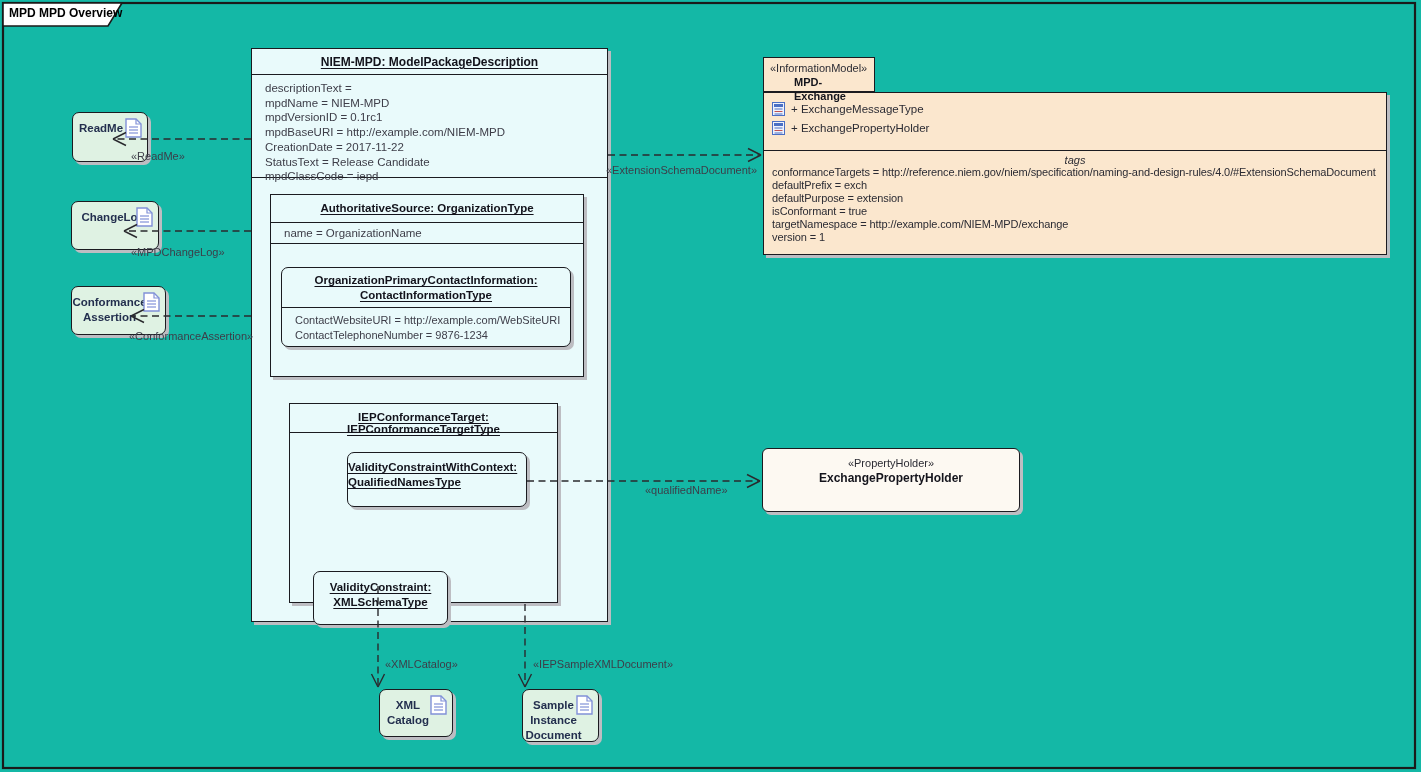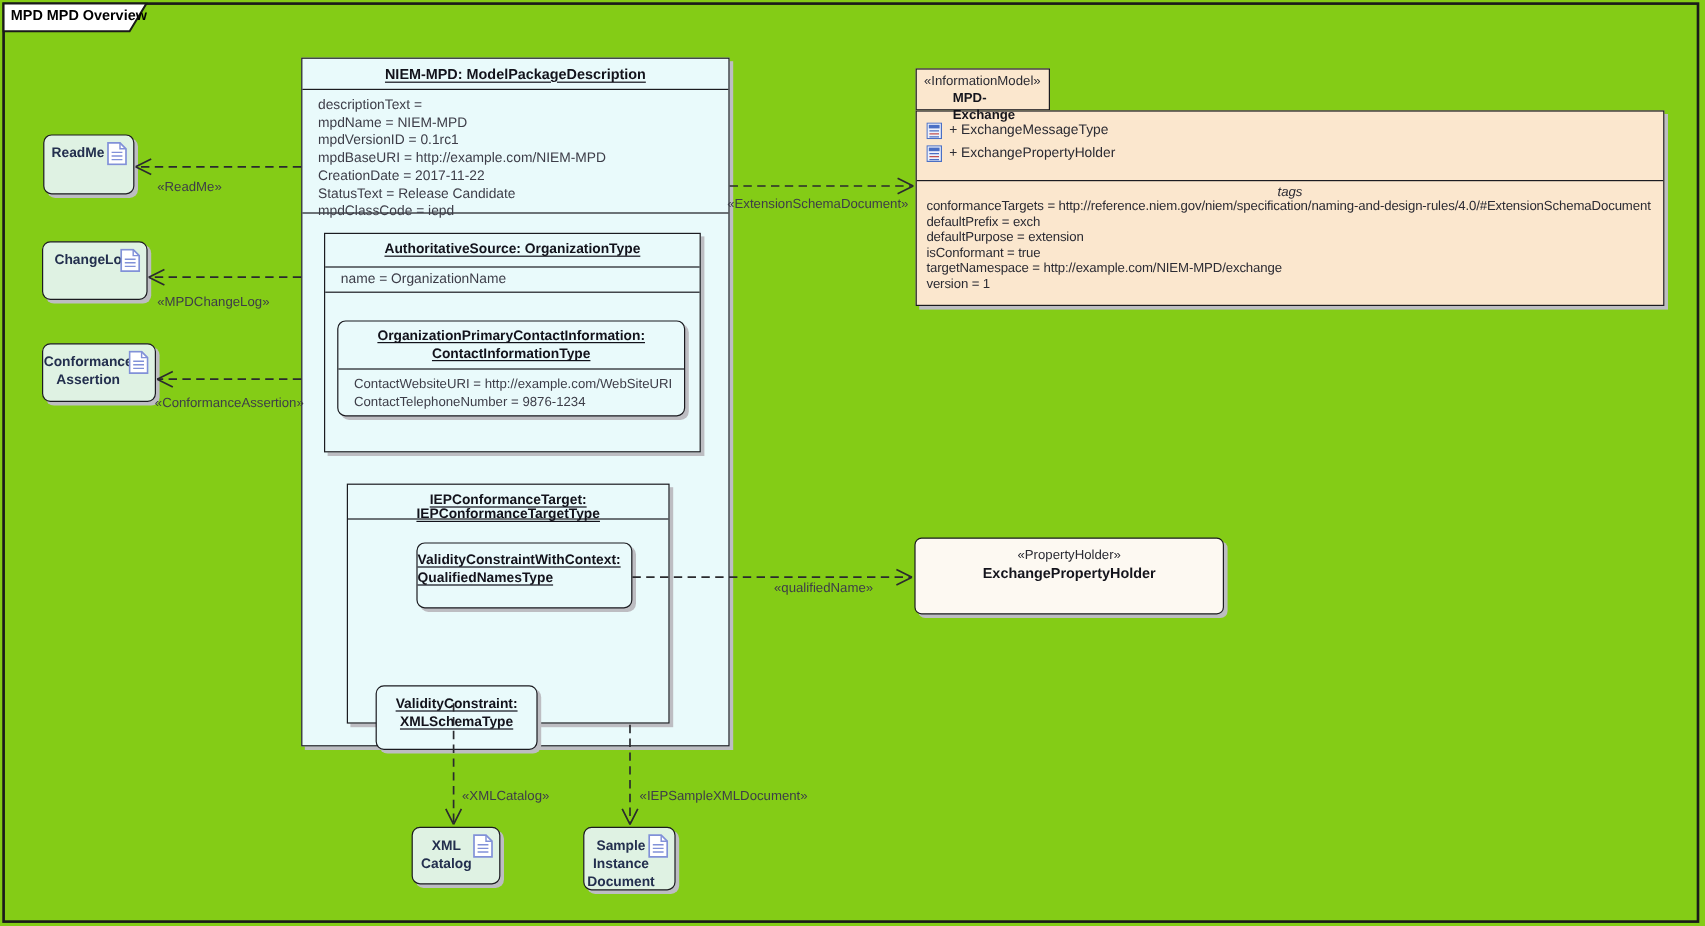--- a/index.html
+++ b/index.html
@@ -1,21 +1,21 @@
 <!DOCTYPE html>
 <html><head>
 <meta charset="utf-8">
 <style>
   * { margin:0; padding:0; box-sizing:border-box; }
   body { font-family:"Liberation Sans", sans-serif; background:#ffffff; }
-  #canvas { position:relative; width:1421px; height:772px; background:#84cc16; overflow:hidden; }
+  #canvas { position:relative; width:1421px; height:772px; background:#14b8a6; overflow:hidden; }
 
   .node { position:absolute; border:1.5px solid #1b1b20; box-shadow:3px 3px 0 #bdbdc2; }
   .cyan   { background:#e9fafb; }
-  .green  { background:#dff2e3; border-radius:7px; }
+  .green  { background:#dff2e3; border-radius:7px;margin-left:36px; }
   .orange { background:#fbe7ce; }
   .cream  { background:#fdf9f2; border-radius:6px; }
   .rounded{ border-radius:7px; }
 
   .comp-title { text-align:center; font-weight:bold; color:#12121b; border-bottom:1.5px solid #1b1b20; }
   .u { text-decoration:underline; text-underline-offset:2px; }
 
   .attrs { font-size:11.5px; color:#3d3d48; line-height:14.7px; padding:6px 4px 0 13px; white-space:nowrap; }
   .attr-sep { border-bottom:1.5px solid #1b1b20; }
 

